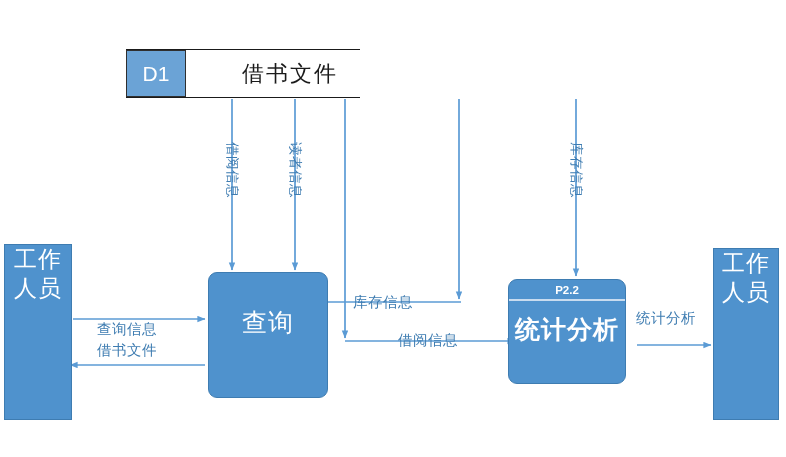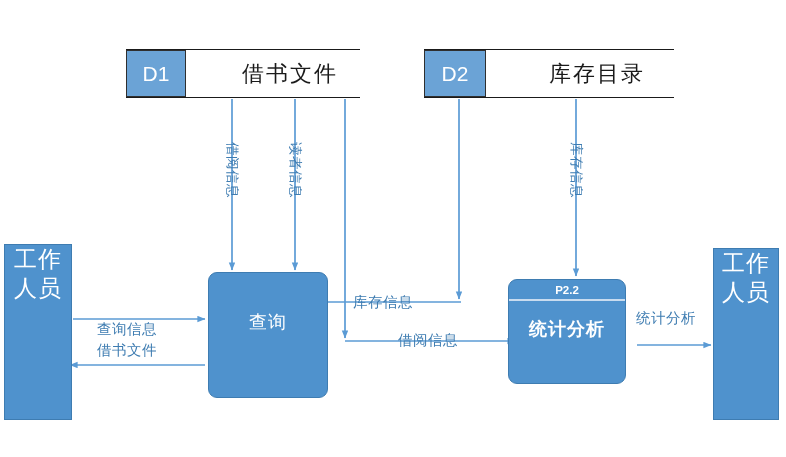--- a/index.html
+++ b/index.html
@@ -100,21 +100,21 @@
     font-size: 11.5px;
     border-bottom: 2px solid #c9dcef;
     box-sizing: border-box;
   }
   .process-body {
     flex: 1;
     display: flex;
     align-items: center;
     justify-content: center;
     color: #ffffff;
-    font-size: 18px;
+    font-size: 25px;
     letter-spacing: 1px;
     padding-bottom: 26px;
     box-sizing: border-box;
   }
   #process-p21 { left: 208px; top: 272px; width: 120px; height: 126px; }
   #process-p22 { left: 508px; top: 279px; width: 118px; height: 105px; font-weight: bold; }
 
   
   .flabel {
     position: absolute;
@@ -180,24 +180,20 @@
       <div>工作</div>
       <div>人员</div>
     </div>
   </div>
 
   <div class="store" id="store-d1">
     <div class="store-id">D1</div>
     <div class="store-name">借书文件</div>
   </div>
 
-  <div class="store" id="store-d2">
-    <div class="store-id">D2</div>
-    <div class="store-name">库存目录</div>
-  </div>
 
   <div class="process" id="process-p21">
     <div class="process-body">查询</div>
   </div>
 
   <div class="process" id="process-p22">
     <div class="process-head">P2.2</div>
     <div class="process-body">统计分析</div>
   </div>
 

